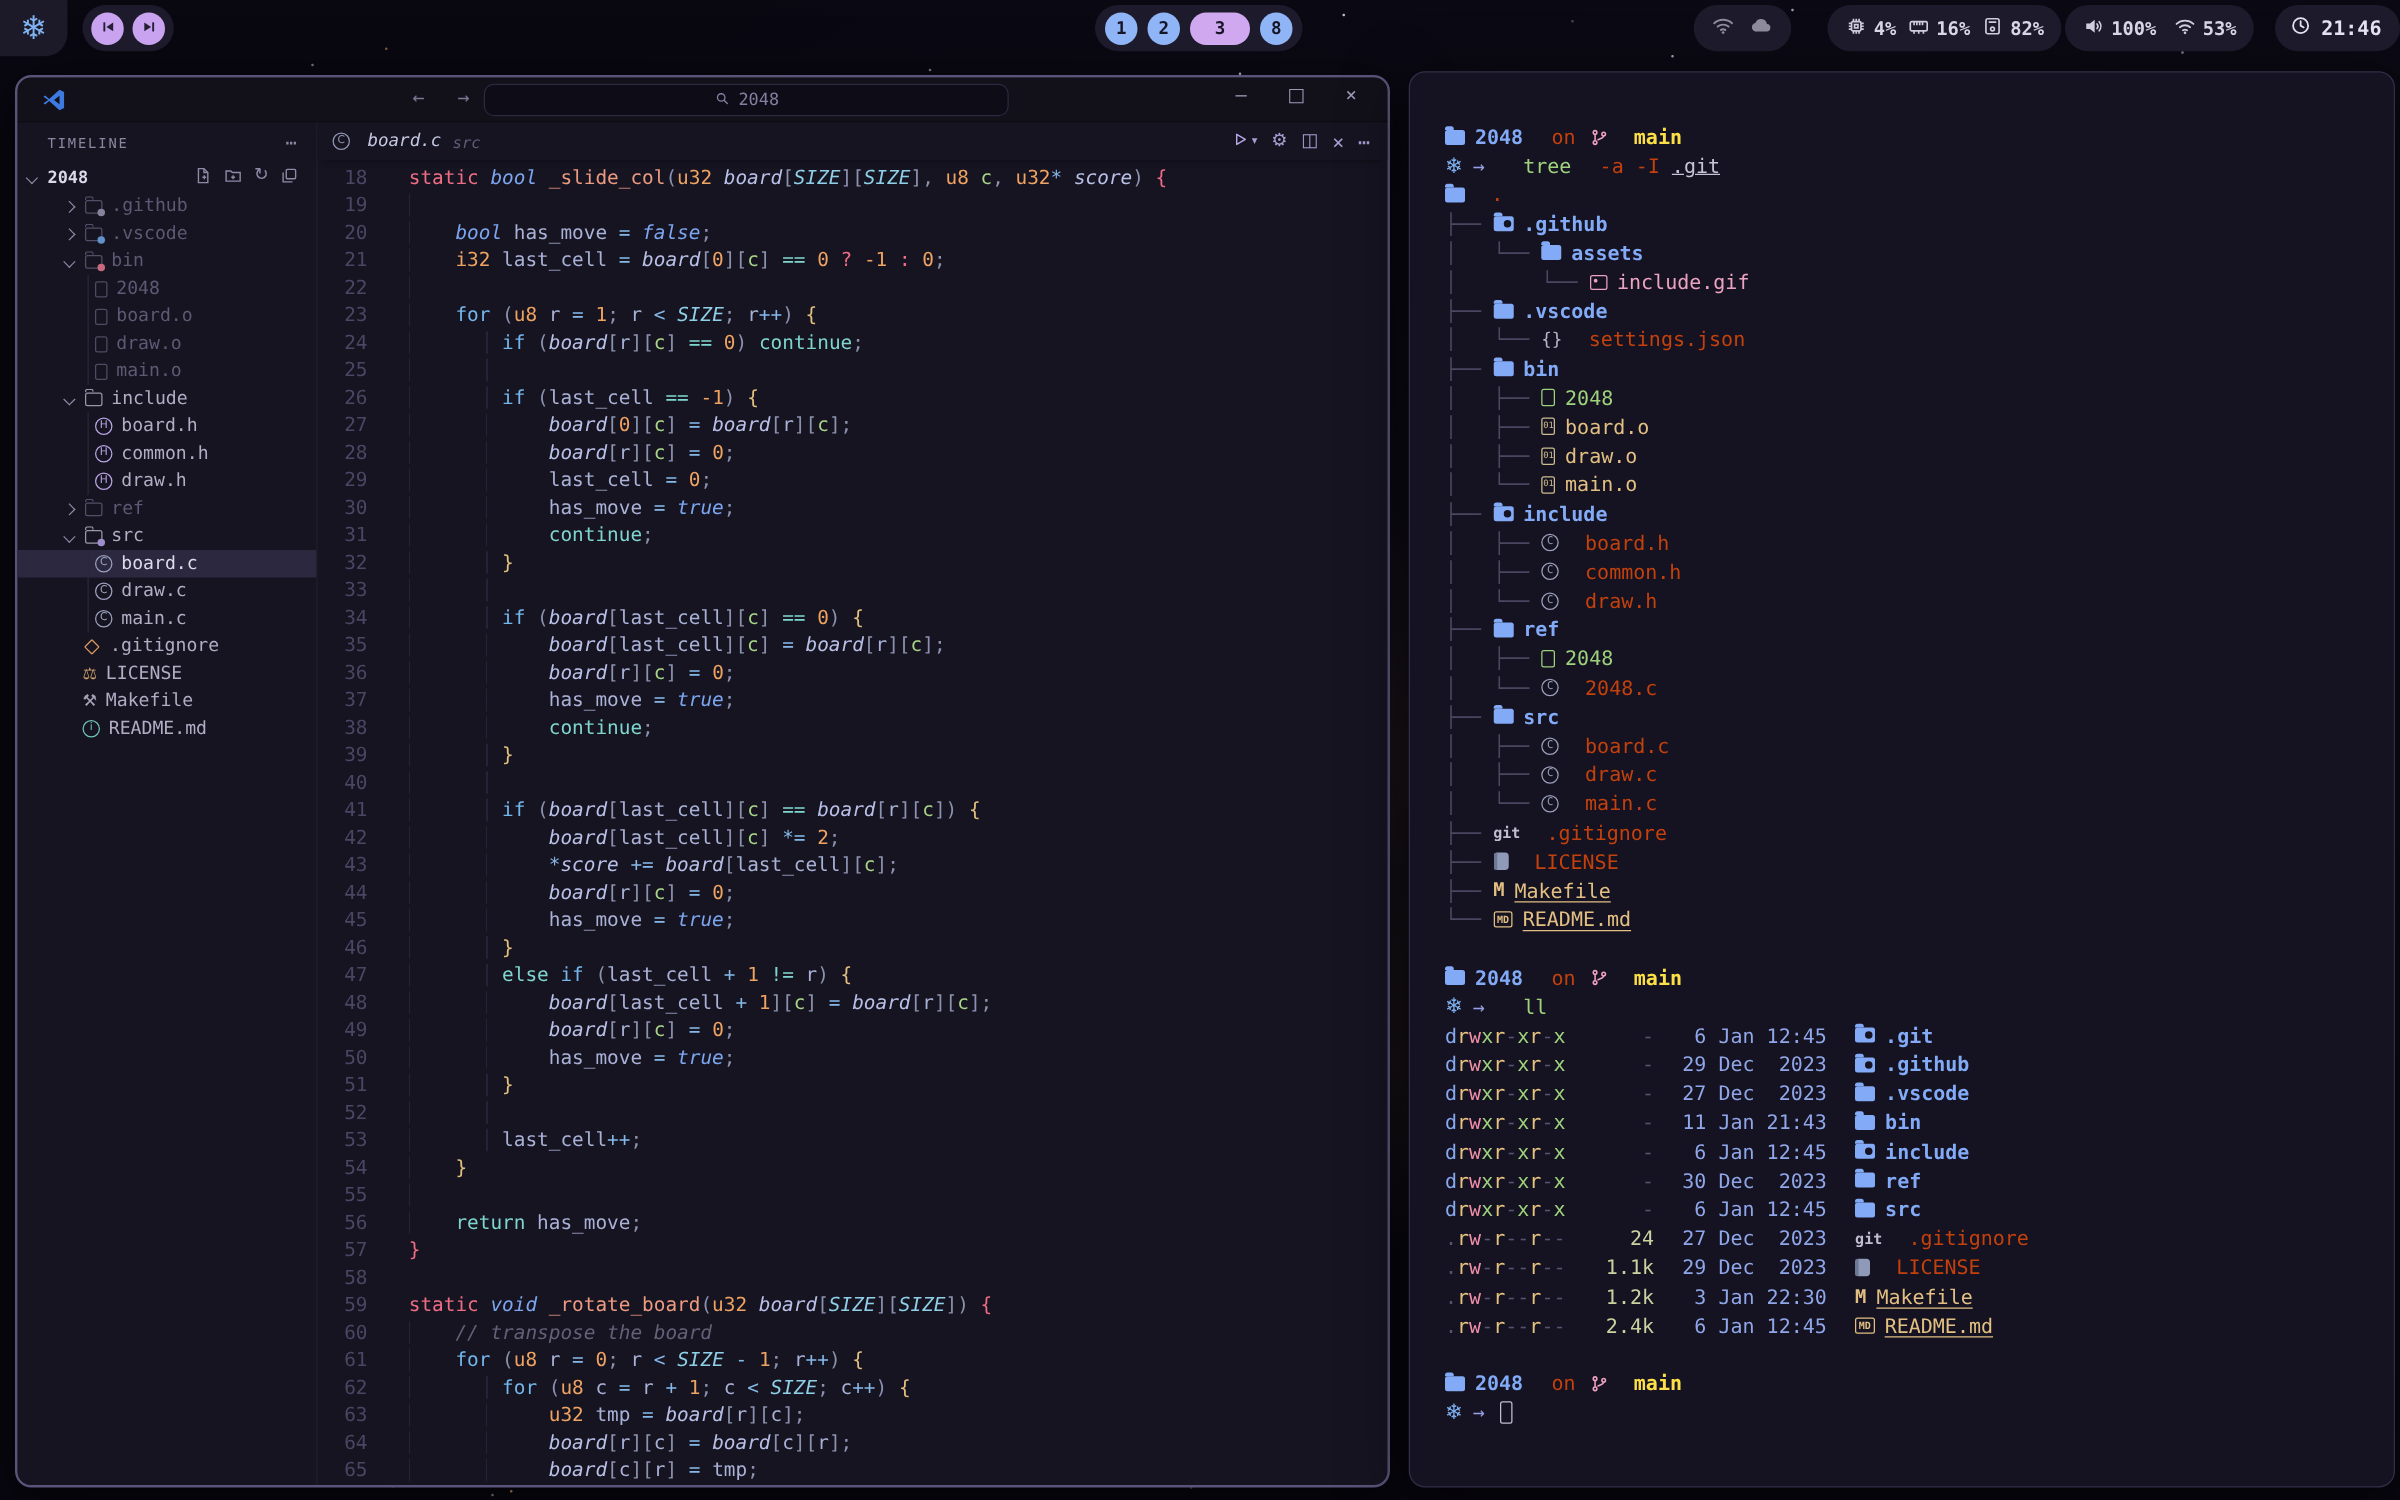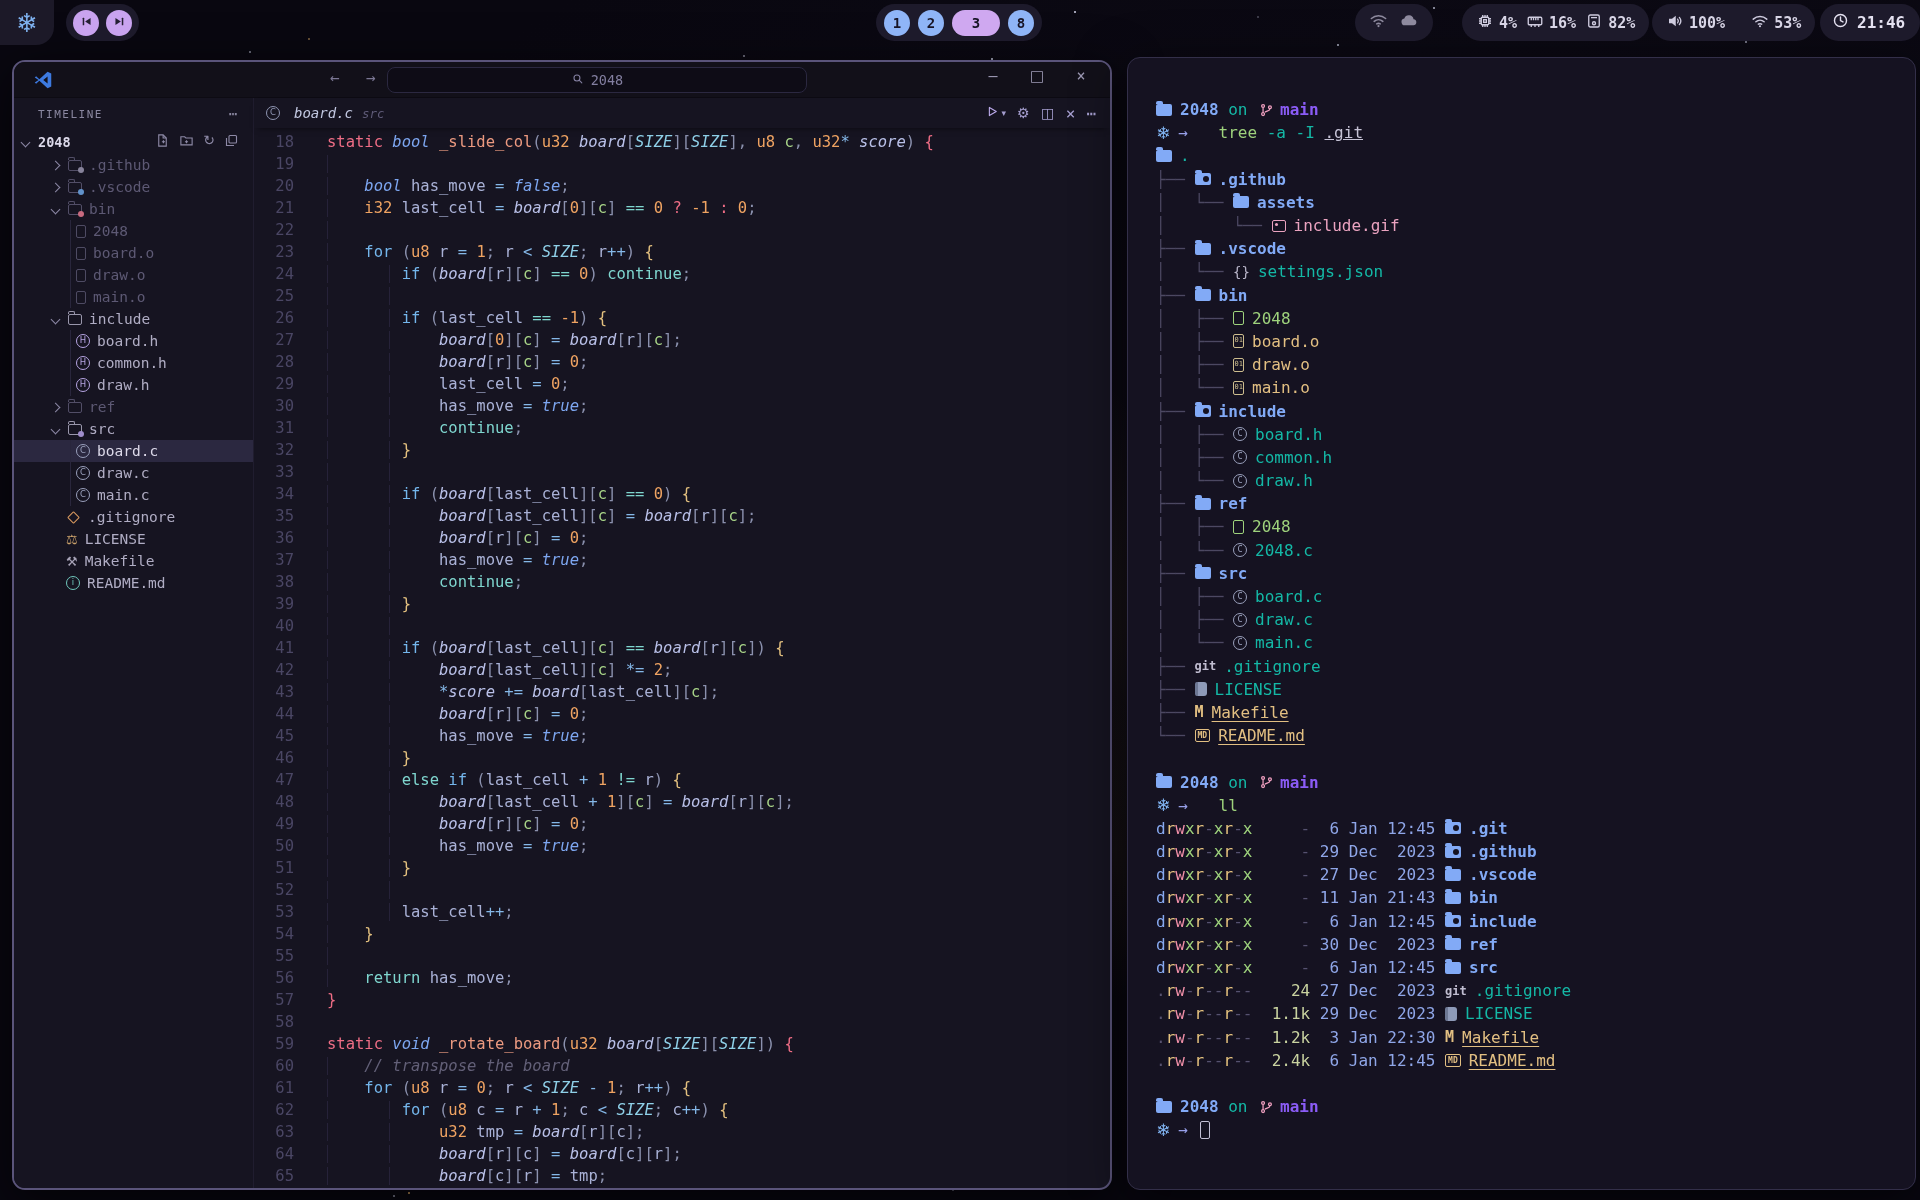--- a/index.html
+++ b/index.html
@@ -22,21 +22,21 @@
   .mbtn{width:26px;height:26px;border-radius:50%;background:#c9a3ef;display:flex;align-items:center;justify-content:center;color:#241f33;}
   .mbtn svg{width:13px;height:13px;}
   .tb-ws{left:876px;padding:0 8px;gap:8px;}
   .ws{width:26px;height:26px;border-radius:50%;background:#8fb5f7;color:#171425;font-weight:bold;font-size:14px;
       display:flex;align-items:center;justify-content:center;}
   .ws.active{width:48px;border-radius:13px;background:#cfa8f0;}
   .tb-weather{left:1355px;padding:0 14px;gap:12px;color:#8e8a9e;}
   .tb-weather svg{width:19px;height:19px;}
   .tb-stats{left:1462px;padding:0 14px;gap:9px;color:#d8d5e6;font-size:15px;font-weight:bold;}
   .tb-stats svg{width:18px;height:18px;color:#cfccdf;}
-  .tb-audio{left:1652px;padding:0 14px;gap:26px;color:#d8d5e6;font-size:15px;font-weight:bold;}
+  .tb-audio{left:1652px;padding:0 14px;gap:14px;color:#d8d5e6;font-size:15px;font-weight:bold;}
   .tb-audio svg{width:18px;height:18px;color:#cfccdf;}
   .tb-clock{left:1820px;width:100px;padding:0 12px;gap:8px;color:#e4e1f0;font-size:16px;font-weight:bold;}
   .tb-clock svg{width:17px;height:17px;}
   .stat{display:flex;align-items:center;gap:5px;}
 
   
   #vswin{position:absolute;left:12px;top:60px;width:1100px;height:1130px;z-index:2;
         border:2px solid #5a547a;border-radius:13px;background:#161421;overflow:hidden;
         box-shadow:0 12px 50px rgba(0,0,0,.65);}
   .vs-title{position:relative;height:36px;background:#121019;border-bottom:1px solid #0d0b13;}
@@ -101,22 +101,22 @@
   .c-ty{color:#7da6f0;font-style:italic;} .c-or{color:#efa362;} .c-gr{color:#a8d488;}
   .c-vr{color:#b9c0e8;font-style:italic;} .c-sz{color:#8fd0e8;font-style:italic;}
   .c-op{color:#85b8e8;} .c-cm{color:#636078;font-style:italic;} .c-gd{color:#e3c07f;}
   .c-pn{color:#8b91ae;} .c-fn{color:#ec9a80;}
 
   
   #term{position:absolute;left:1127px;top:57px;width:789px;height:1133px;z-index:2;
         border:1px solid #332f49;border-radius:13px;background:#151221;overflow:hidden;
         box-shadow:0 12px 50px rgba(0,0,0,.6);padding:40px 0 0 28px;font-size:16px;}
   .tl{height:23.2px;display:flex;align-items:center;white-space:pre;}
-  .t-tb{color:#82aaf6;font-weight:bold;} .t-tw{color:#14b8a6;}
-  .t-tg{color:#9ed27c;} .t-tgo{color:#e2bf82;} .t-tpk{color:#eba3c0;} .t-tpkb{color:#8b5cf6;font-weight:bold;}
+  .t-tb{color:#82aaf6;font-weight:bold;} .t-tw{color:#c2410c;padding-left:13px;}
+  .t-tg{color:#9ed27c;} .t-tgo{color:#e2bf82;} .t-tpk{color:#eba3c0;} .t-tpkb{color:#fde047;font-weight:bold;margin-left:14px;}
   .t-tcn{color:#4c4862;} .t-tdt{color:#8fa6e8;} .t-tsz{color:#c9d3a0;} .t-tszd{color:#565270;}
   .t-tun{color:#c6c3d6;text-decoration:underline;} .t-tgu{color:#e2bf82;text-decoration:underline;text-underline-offset:3px;}
   .t-tar{color:#98a0ea;} .t-tcmd{color:#9ed27c;margin-left:21px;}
   .p-d{color:#87a9f0;} .p-r{color:#e6c37f;} .p-w{color:#f08fa8;} .p-x{color:#9ed27c;} .p-o{color:#565270;}
   .tic{position:relative;display:inline-block;flex:none;margin-right:8px;}
   .ic-folder,.ic-pfolder{width:16px;height:12px;background:#82aaf6;border-radius:2px;}
   .ic-folder::before,.ic-pfolder::before{content:"";position:absolute;top:-3px;left:0;width:7px;height:3px;background:#82aaf6;border-radius:2px 2px 0 0;}
   .ic-folder.dk::after{content:"";position:absolute;right:2px;top:3px;width:6px;height:6px;border-radius:50%;background:#151221;}
   .ic-file{width:11px;height:14px;border:1.5px solid #9ed27c;border-radius:2px;}
   .ic-bin{width:11px;height:14px;border:1.5px solid #cdbd8e;border-radius:2px;}

